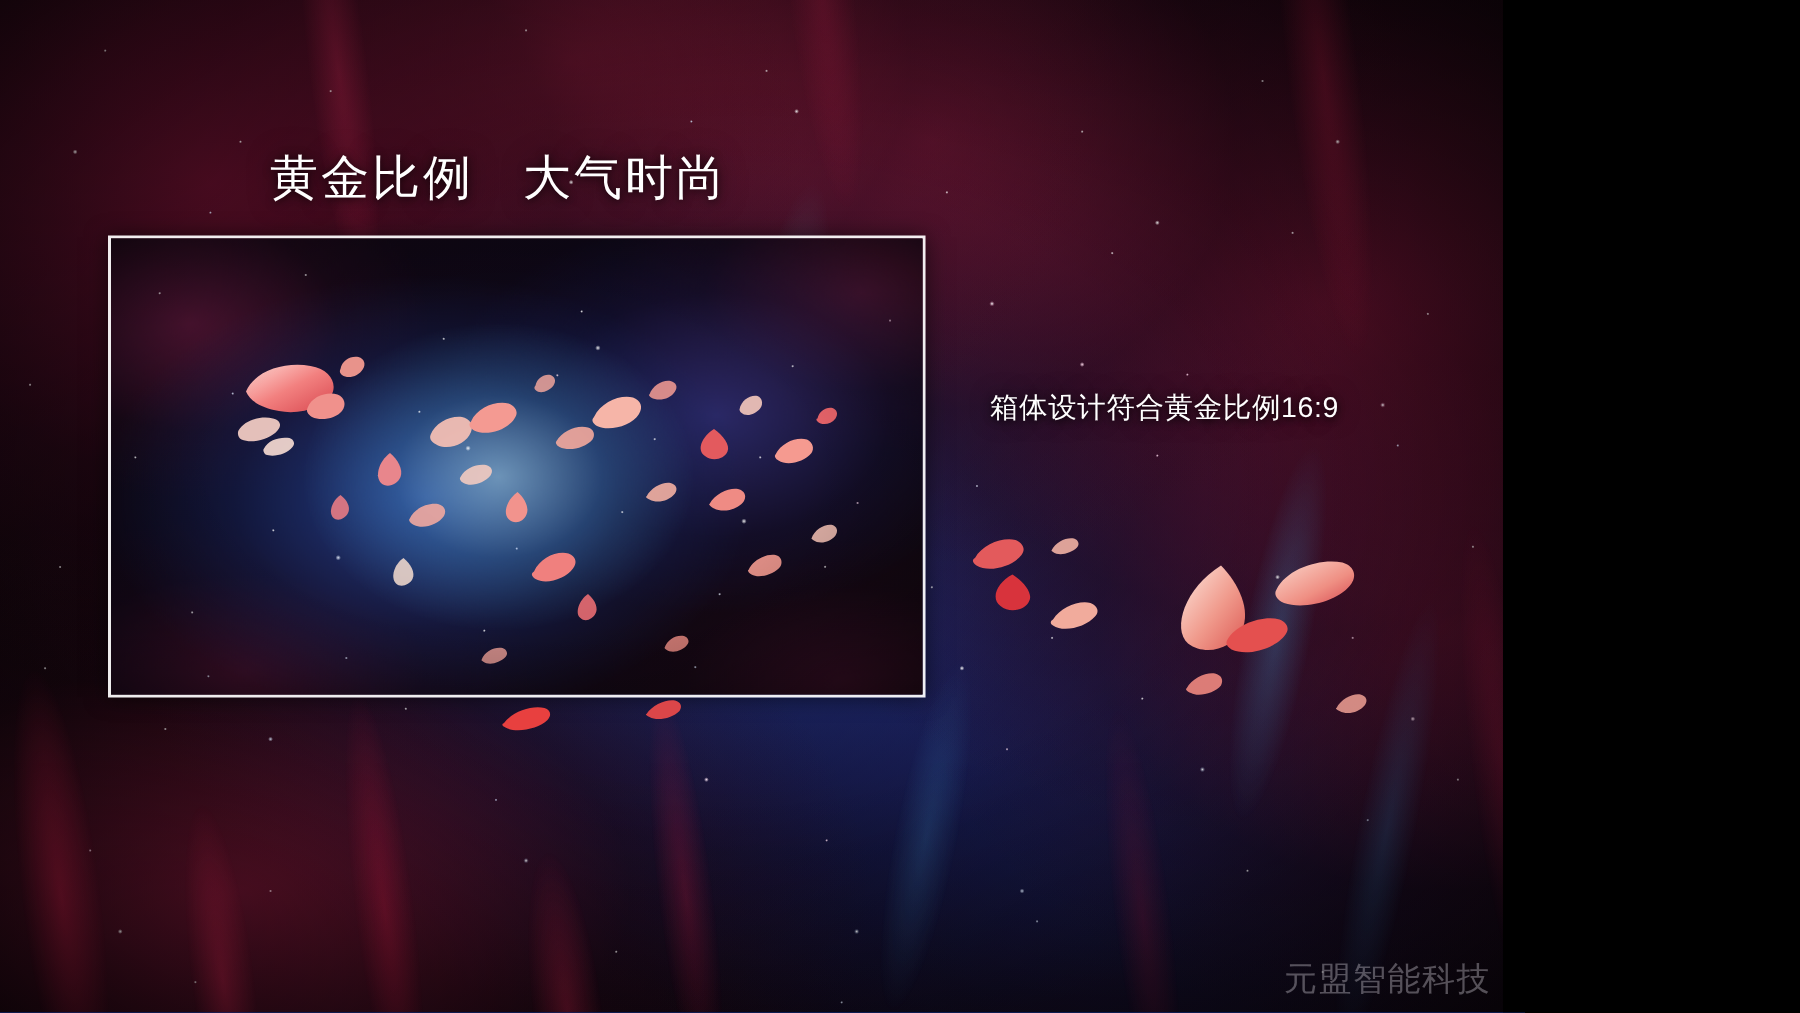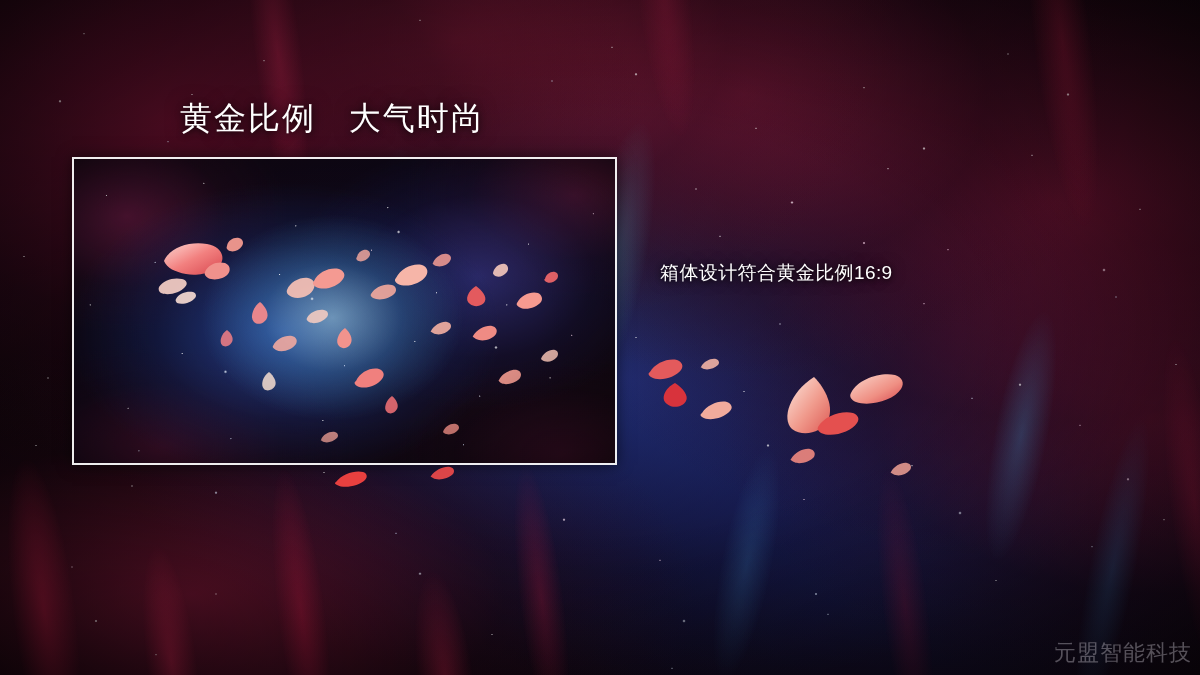--- a/index.html
+++ b/index.html
@@ -1,18 +1,18 @@
 <!DOCTYPE html>
 <html><head>
 <meta charset="utf-8">
 <style>
   html,body{margin:0;padding:0;background:#000;}
   #slide{
     position:relative;
-    width:1200px;height:675px;
+    width:1002px;height:675px;
     overflow:hidden;
     background:#1d4ed8;
     font-family:"Liberation Sans","DejaVu Sans",sans-serif;
     user-select:none;
   }
 
   
   .neb{position:absolute;inset:0;pointer-events:none;}
 
   #bg-base{

